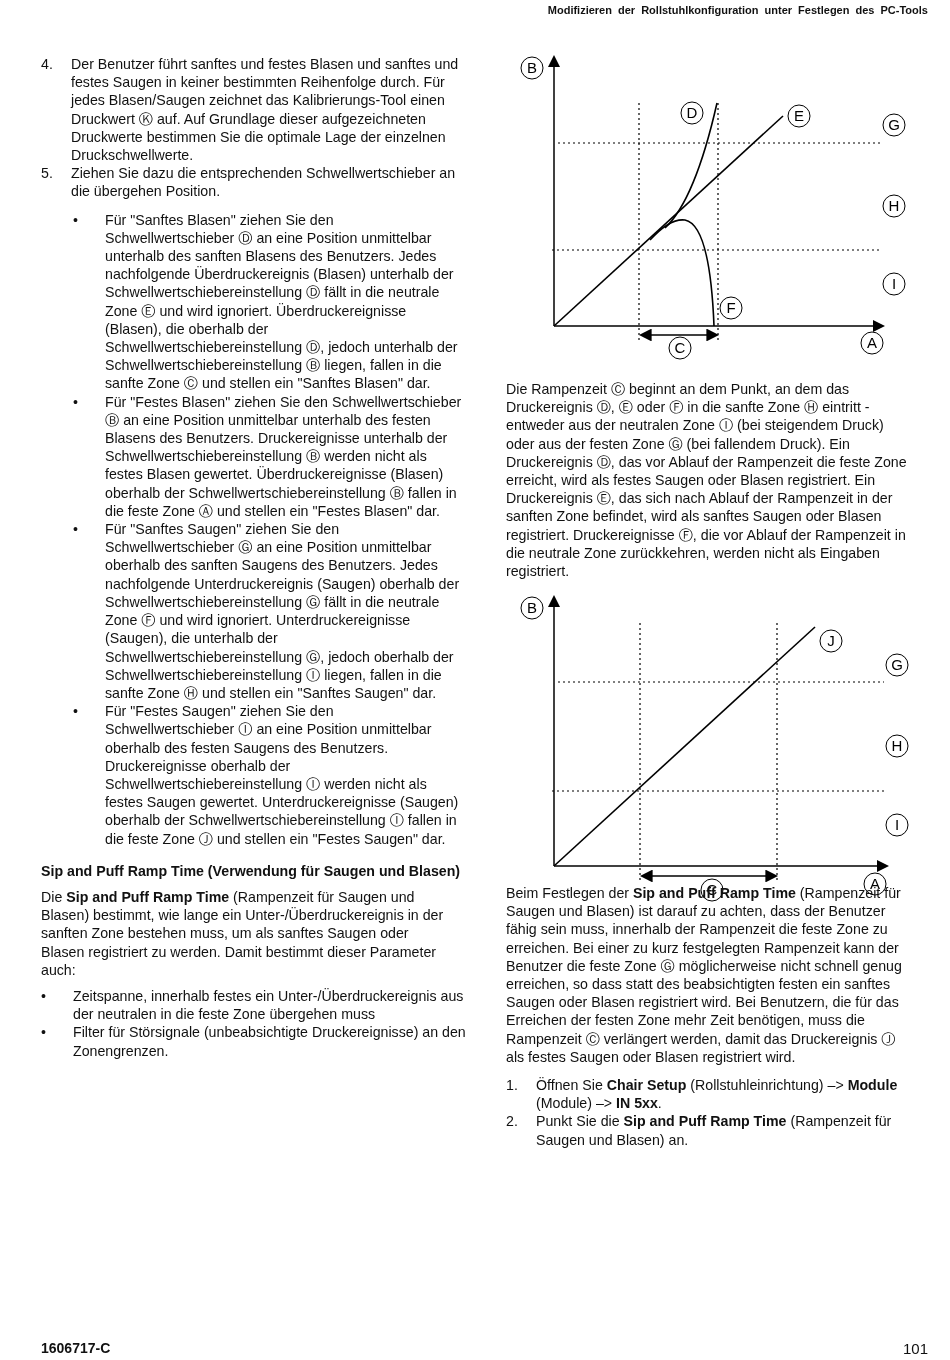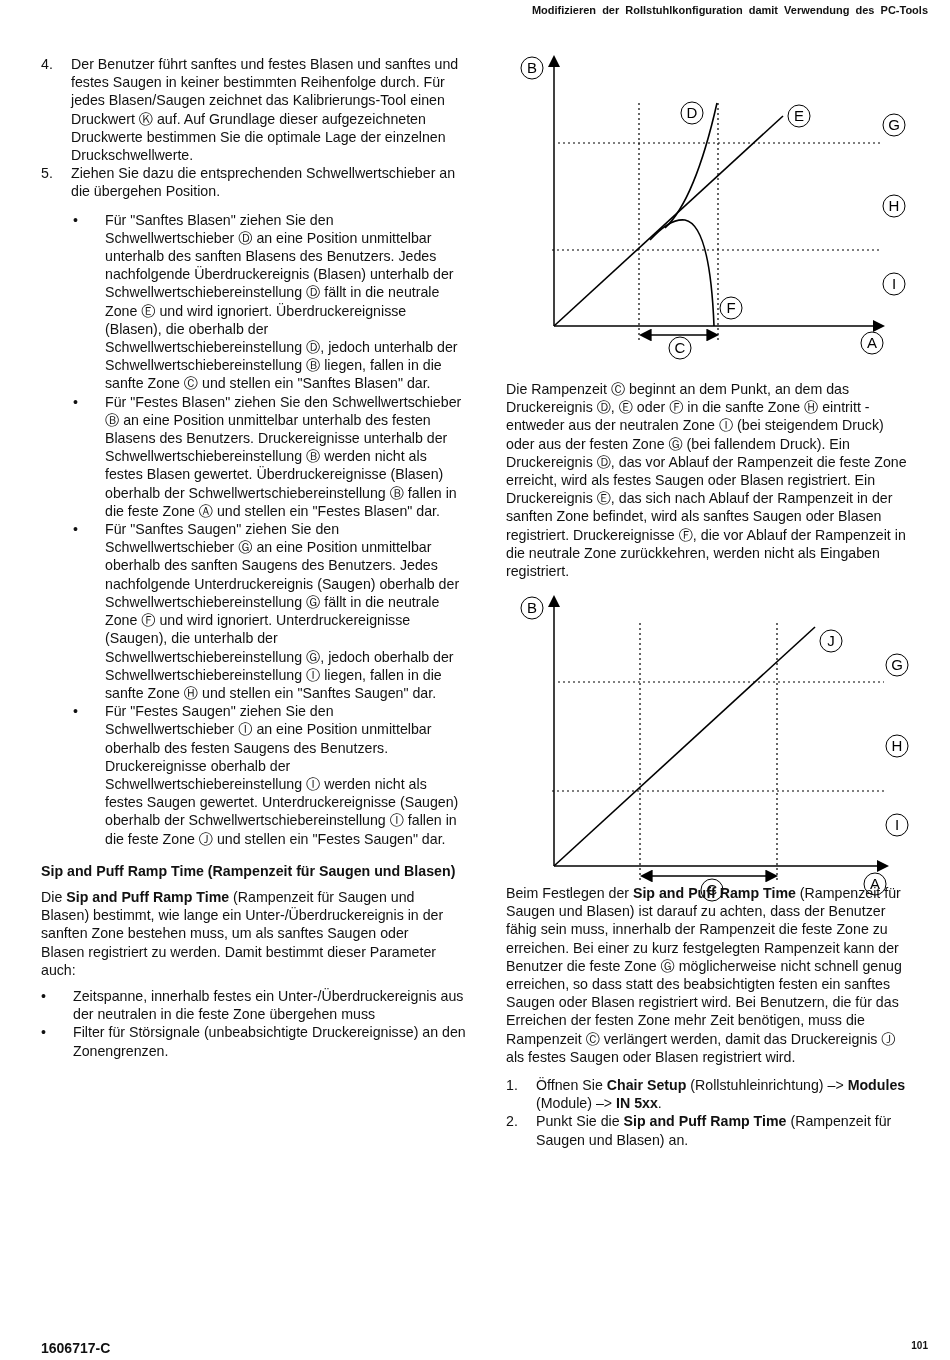--- a/index.html
+++ b/index.html
@@ -1,41 +1,41 @@
 <!DOCTYPE html>
 <html><head>
 <meta charset="utf-8">
 <style>
   html, body { margin:0; padding:0; background:#fff; }
   body { width:950px; height:1360px; position:relative; overflow:hidden;
          font-family:"Liberation Sans", "DejaVu Sans", sans-serif; color:#111; }
   .header { position:absolute; top:4px; right:22px; font-size:11px; font-weight:bold; word-spacing:3px; }
   .footer-left { position:absolute; top:1340px; left:41px; font-size:14px; font-weight:bold; }
-  .footer-right { position:absolute; top:1340px; right:22px; font-size:10px; font-weight:bold; }
+  .footer-right { position:absolute; top:1340px; right:22px; font-size:15px; font-weight:normal; }
   .col { position:absolute; font-size:14.2px; line-height:18.2px; }
   .col-left { left:41px; top:55px; width:425px; }
   .col-right { left:506px; width:420px; }
   ol.steps, ul.bul { margin:0; padding:0; list-style:none; }
   .step { display:flex; }
   .step .num { width:30px; flex:none; }
   .step .txt { flex:1; }
   .sub { margin:10px 0 0 32px; }
   .sub .item, .bul .item { display:flex; }
   .sub .bullet, .bul .bullet { width:32px; flex:none; }
   .item .txt { flex:1; }
   h3 { font-size:14.2px; line-height:18.2px; margin:14px 0 8px 0; font-weight:bold; }
   p { margin:0 12px 8px 0; }
   .bul { margin-top:10px; }
   b { font-weight:bold; }
   svg text { font-family:"Liberation Sans", sans-serif; }
 </style>
 </head>
 <body>
 
-<div class="header">Modifizieren der Rollstuhlkonfiguration damit Verwendung des PC-Tools</div>
+<div class="header">Modifizieren der Rollstuhlkonfiguration unter Festlegen des PC-Tools</div>
 
 <div class="col col-left">
   <ol class="steps">
     <li class="step">
       <span class="num">4.</span>
       <span class="txt">Der Benutzer führt sanftes und festes Blasen und sanftes und festes Saugen in keiner bestimmten Reihenfolge durch. Für jedes Blasen/Saugen zeichnet das Kalibrierungs-Tool einen Druckwert Ⓚ auf. Auf Grundlage dieser aufgezeichneten Druckwerte bestimmen Sie die optimale Lage der einzelnen Druckschwellwerte.</span>
     </li>
     <li class="step">
       <span class="num">5.</span>
       <span class="txt">Ziehen Sie dazu die entsprechenden Schwellwertschieber an die übergehen Position.</span>
@@ -53,21 +53,21 @@
     <div class="item">
       <span class="bullet">•</span>
       <span class="txt">Für "Sanftes Saugen" ziehen Sie den Schwellwertschieber Ⓖ an eine Position unmittelbar oberhalb des sanften Saugens des Benutzers. Jedes nachfolgende Unterdruckereignis (Saugen) oberhalb der Schwellwertschiebereinstellung Ⓖ fällt in die neutrale Zone Ⓕ und wird ignoriert. Unterdruckereignisse (Saugen), die unterhalb der Schwellwertschiebereinstellung Ⓖ, jedoch oberhalb der Schwellwertschiebereinstellung Ⓘ liegen, fallen in die sanfte Zone Ⓗ und stellen ein "Sanftes Saugen" dar.</span>
     </div>
     <div class="item">
       <span class="bullet">•</span>
       <span class="txt">Für "Festes Saugen" ziehen Sie den Schwellwertschieber Ⓘ an eine Position unmittelbar oberhalb des festen Saugens des Benutzers. Druckereignisse oberhalb der Schwellwertschiebereinstellung Ⓘ werden nicht als festes Saugen gewertet. Unterdruckereignisse (Saugen) oberhalb der Schwellwertschiebereinstellung Ⓘ fallen in die feste Zone Ⓙ und stellen ein "Festes Saugen" dar.</span>
     </div>
   </div>
 
-  <h3>Sip and Puff Ramp Time (Rampenzeit für Saugen und Blasen)</h3>
+  <h3>Sip and Puff Ramp Time (Verwendung für Saugen und Blasen)</h3>
   <p><span>Die </span><b>Sip and Puff Ramp Time</b><span> (Rampenzeit für Saugen und Blasen) bestimmt, wie lange ein Unter-/Überdruckereignis in der sanften Zone bestehen muss, um als sanftes Saugen oder Blasen registriert zu werden. Damit bestimmt dieser Parameter auch:</span></p>
   <ul class="bul">
     <li class="item">
       <span class="bullet">•</span>
       <span class="txt">Zeitspanne, innerhalb festes ein Unter-/Überdruckereignis aus der neutralen in die feste Zone übergehen muss</span>
     </li>
     <li class="item">
       <span class="bullet">•</span>
       <span class="txt">Filter für Störsignale (unbeabsichtigte Druckereignisse) an den Zonengrenzen.</span>
     </li>
@@ -188,21 +188,21 @@
         <text x="365" y="299">A</text>
       </g>
   </g>
 </svg>
 
 <div class="col col-right" style="top:884px;">
   <p><span>Beim Festlegen der </span><b>Sip and Puff Ramp Time</b><span> (Rampenzeit für Saugen und Blasen) ist darauf zu achten, dass der Benutzer fähig sein muss, innerhalb der Rampenzeit die feste Zone zu erreichen. Bei einer zu kurz festgelegten Rampenzeit kann der Benutzer die feste Zone Ⓖ möglicherweise nicht schnell genug erreichen, so dass statt des beabsichtigten festen ein sanftes Saugen oder Blasen registriert wird. Bei Benutzern, die für das Erreichen der festen Zone mehr Zeit benötigen, muss die Rampenzeit Ⓒ verlängert werden, damit das Druckereignis Ⓙ als festes Saugen oder Blasen registriert wird.</span></p>
   <ol class="steps" style="margin-top:10px;">
     <li class="step">
       <span class="num">1.</span>
-      <span class="txt"><span>Öffnen Sie </span><b>Chair Setup</b><span> (Rollstuhleinrichtung) –&gt; </span><b>Modules</b><span> (Module) –&gt; </span><b>IN 5xx</b><span>.</span></span>
+      <span class="txt"><span>Öffnen Sie </span><b>Chair Setup</b><span> (Rollstuhleinrichtung) –&gt; </span><b>Module</b><span> (Module) –&gt; </span><b>IN 5xx</b><span>.</span></span>
     </li>
     <li class="step">
       <span class="num">2.</span>
       <span class="txt"><span>Punkt Sie die </span><b>Sip and Puff Ramp Time</b><span> (Rampenzeit für Saugen und Blasen) an.</span></span>
     </li>
   </ol>
 </div>
 
 <div class="footer-left">1606717-C</div>
 <div class="footer-right">101</div>

